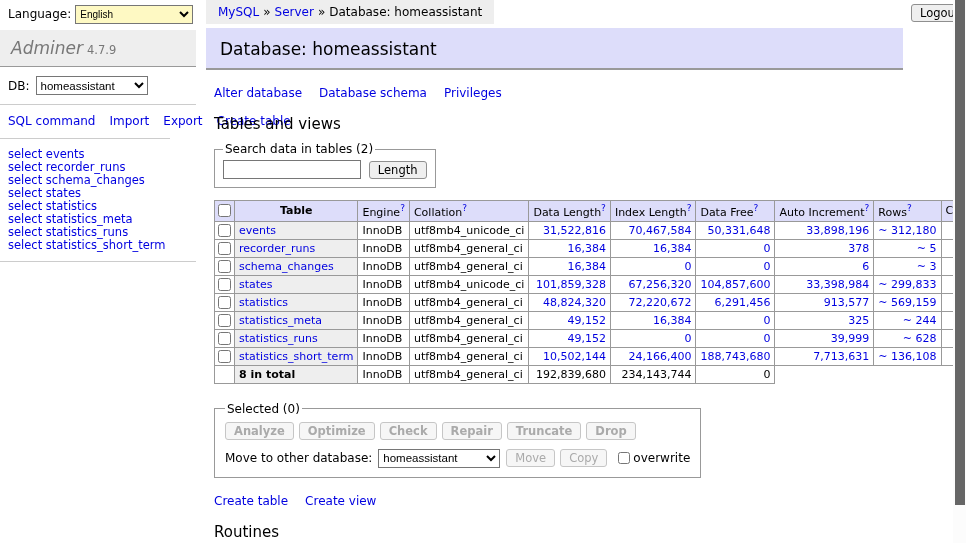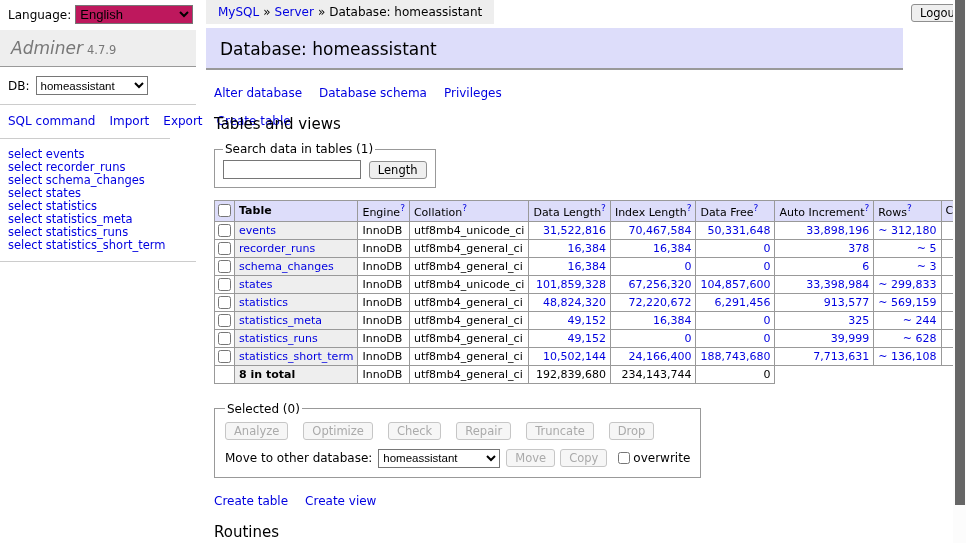--- a/index.html
+++ b/index.html
@@ -6,21 +6,21 @@
   html,body { margin:0; padding:0; }
   body {
     width:966px; height:543px; position:relative; overflow:hidden;
     background:#fff; color:#000;
     font-family:"DejaVu Sans","Liberation Sans",sans-serif; font-size:12px;
   }
   a { color:#0000e0; text-decoration:none; cursor:pointer; }
 
   
   #lang { position:absolute; top:5px; left:8px; white-space:nowrap; }
-  #lang select { margin-left:4px; width:118px; height:19px; font-size:13px; border:1px solid #767676; background:#be185d; }
+  #lang select { margin-left:4px; width:118px; height:19px; font-size:10px; border:1px solid #767676; background:#fef9c3; }
   #breadcrumb { position:absolute; top:0; left:206px; height:24px; line-height:24px; background:#eeeeee; padding:0 12px; white-space:nowrap; font-size:12px;text-align:right; }
   #breadcrumb .sep { color:#000; margin:0 4px; }
   #logout-wrap { position:absolute; top:4px; left:911px; }
 
   button {
     font-family:inherit; font-size:11.5px; color:#000;
     background:#efefef; border:1px solid #8f8f8f; border-radius:3px;
     padding:1px 8px; cursor:pointer;
   }
   button:disabled { color:#aaa; border-color:#c6c6c6; background:#f6f6f6; cursor:default; }
@@ -46,32 +46,32 @@
 
   fieldset { display:inline-block; border:1px solid #999; margin:9px 0 0 8px; padding:4px 8px 8px; }
   legend { font-size:12px; padding:0 2px; }
   #search-input { width:138px; height:19px; border:1px solid #767676; font-size:11.5px; padding:0 3px; }
   #search-fieldset button { margin-left:4px; }
 
   
   #tables-table { border-collapse:collapse; margin:12px 0 0 8px; font-size:11px; }
   #tables-table th, #tables-table td { border:1px solid #999; padding:2px 4px; height:18px; white-space:nowrap; }
   #tables-table thead th, #tables-table thead td { background:#ddddfa; font-weight:normal; text-align:left; }
-  #tables-table thead th.tcol { font-weight:bold; text-align:left; }
+  #tables-table thead th.tcol { font-weight:bold; text-align:center; }
   #tables-table th.name { background:#eeeeee; text-align:left; }
   #tables-table th.name a { font-weight:normal;text-align:center; }
   #tables-table td.num { text-align:right; }
   #tables-table td.checkcell, #tables-table thead td.checkcell { text-align:center; padding:1px 2px; }
   #tables-table input[type=checkbox] { width:13px; height:13px; margin:1px; vertical-align:middle; }
   sup.help { font-size:9px; }
   sup.help a { color:#0000e0; }
 
   
   #selected-fieldset { margin-top:18px; padding:6px 10px 9px; }
-  #selected-buttons button { margin-right:15px; }
+  #selected-buttons button { margin-right:5px;font-weight:bold; }
   #move-row { margin-top:9px; white-space:nowrap; }
   #move-row select { width:122px; height:19px; font-size:11.5px; border:1px solid #767676; background:#fff; margin:0 6px 0 6px; vertical-align:middle; }
   #move-row button { margin-right:5px; }
   #move-row label { margin-left:2px; }
   #move-row input[type=checkbox] { vertical-align:middle; width:12px; height:12px; }
 
   
   #scrollbar-track { position:absolute; top:0; right:0; width:13px; height:543px; background:#fcfcfc; }
   #scrollbar-thumb { position:absolute; top:0; right:1px; width:10px; height:505px; background:#666; }
 </style>
@@ -109,21 +109,21 @@
 </div>
 
 <div id="main">
   <h2>Database: homeassistant</h2>
 
   <div class="linkrow" id="db-action-links"><a>Alter database</a><a>Database schema</a><a>Privileges</a></div>
 
   <h3>Tables and views</h3>
 
   <fieldset id="search-fieldset">
-    <legend>Search data in tables (1)</legend>
+    <legend>Search data in tables (2)</legend>
     <input id="search-input" type="text" style="">
     <button>Length</button>
   </fieldset>
   <br>
 
   <table id="tables-table">
     <thead>
         <tr id="thead-row">
           <td class="checkcell" style="width:18px"><input type="checkbox" style=""></td>
           <th class="tcol" style="width:124px"><span>Table</span></th>

